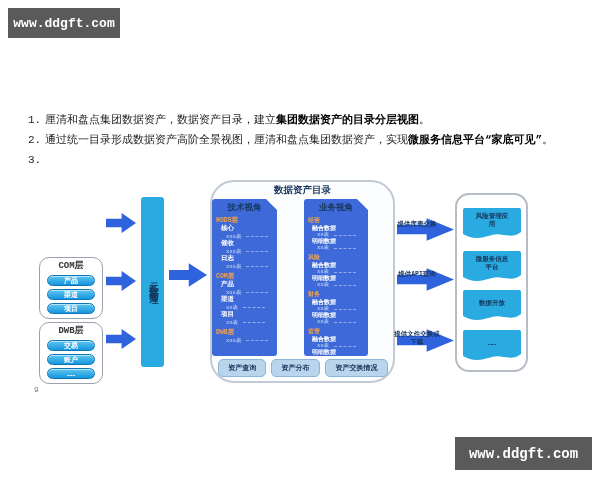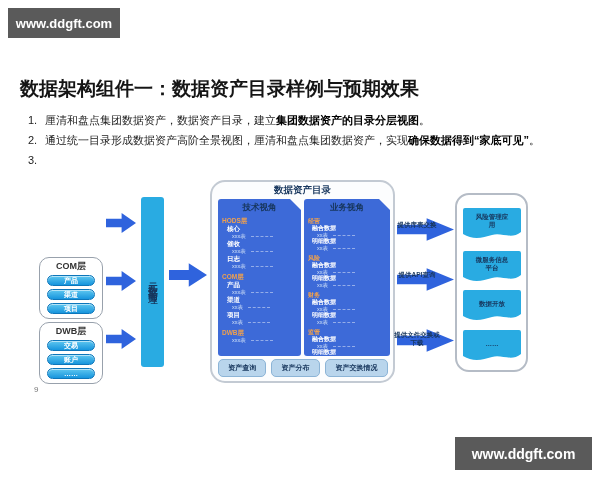--- a/index.html
+++ b/index.html
@@ -1,17 +1,17 @@
 <!DOCTYPE html>
 <html><head>
 <meta charset="utf-8">
 <style>
   html,body{margin:0;padding:0;background:#e8e8e8;}
   .slide{position:relative;width:600px;height:480px;background:#ffffff;overflow:hidden;
-         font-family:Liberation Sans, sans-serif;}
+         font-family:Liberation Mono, monospace;}
 
   
   .wm{position:absolute;background:#5a5a5a;color:#fff;font-weight:700;
       display:flex;align-items:center;justify-content:center;}
   .wm-top{left:8px;top:8px;width:112px;height:30px;font-size:13px;}
   .wm-bottom{left:455px;top:437px;width:137px;height:33px;font-size:14px;}
 
   
   .title{position:absolute;left:20px;top:76px;margin:0;font-size:19px;font-weight:700;color:#151515;}
   .bullets{position:absolute;left:28px;top:114px;width:565px;}
@@ -44,27 +44,27 @@
   .ol1{top:221px;} .ol2{top:271px;} .ol3{top:331px;}
 
   
   .meta-bar{position:absolute;left:141px;top:197px;width:23px;height:170px;background:#29abe2;
             border-radius:3px;display:flex;align-items:center;justify-content:center;}
   .meta-bar span{writing-mode:vertical-rl;text-orientation:upright;font-size:9.5px;
                  font-weight:700;color:#17365d;letter-spacing:3px;}
 
   
   .catalog{position:absolute;left:210px;top:180px;width:185px;height:203px;
-           border:2px solid #c3cad3;border-radius:15px;background:#fcfdfe;box-sizing:border-box;}
+           border:2px solid #c3cad3;border-radius:24px;background:#fcfdfe;box-sizing:border-box;}
   .catalog-title{text-align:center;font-size:9.5px;font-weight:700;color:#17365d;margin-top:2px;}
   .panel{position:absolute;top:17px;bottom:25px;background:#3d6ad8;border-radius:3px;
          clip-path:polygon(0 0,calc(100% - 11px) 0,100% 11px,100% 100%,0 100%);
          padding:2px 4px;box-sizing:border-box;overflow:hidden;}
-  .panel-tech{left:6px;width:83px;}
-  .panel-biz{left:92px;width:86px;}
+  .panel-tech{left:0;width:65px;}
+  .panel-biz{left:92px;width:64px;}
   .panel-title{text-align:center;font-size:8.5px;font-weight:700;color:#17365d;margin:1px 0 2px;}
   .tlayer{font-size:6.5px;font-weight:700;color:#f3a14b;margin-top:3px;line-height:8px;}
   .titem{font-size:6.5px;font-weight:700;color:#fff;margin-left:5px;line-height:8px;}
   .trow{display:flex;align-items:center;margin-left:10px;font-size:5.5px;color:#cfe0f7;line-height:7px;}
   .leader{flex:1;border-top:1px dashed rgba(255,255,255,.45);margin:0 2px 0 5px;max-width:22px;}
   .bdomain{font-size:6px;font-weight:700;color:#f3a14b;margin-top:3px;line-height:8px;}
   .bitem{font-size:6px;font-weight:700;color:#fff;margin-left:4px;line-height:7px;}
   .brow{display:flex;align-items:center;margin-left:9px;font-size:5.5px;color:#cfe0f7;line-height:6px;}
 
   .btn-row{position:absolute;left:6px;right:5px;bottom:4px;display:flex;gap:5px;}
@@ -85,30 +85,29 @@
 
   .page-num{position:absolute;left:34px;top:385px;font-size:8px;color:#777;}
 </style>
 </head>
 <body>
 
 <div class="slide">
 
   <div class="wm wm-top">www.ddgft.com</div>
 
-  <h1 class="title">数据架构组件一：数据资产目录样例与预期效果</h1>
 
   <div class="bullets">
     <div class="bullet">
       <span class="num">1.</span>
       <span><span>厘清和盘点集团数据资产，数据资产目录，建立</span><b>集团数据资产的目录分层视图</b><span>。</span><b></b><span></span></span>
     </div>
     <div class="bullet">
       <span class="num">2.</span>
-      <span><span>通过统一目录形成数据资产高阶全景视图，厘清和盘点集团数据资产，实现</span><b>确保数据得到“家底可见”</b><span>。</span><b></b><span></span></span>
+      <span><span>通过统一目录形成数据资产高阶全景视图，厘清和盘点集团数据资产，实现</span><b>微服务信息平台“家底可见”</b><span>。</span><b></b><span></span></span>
     </div>
     <div class="bullet">
       <span class="num">3.</span>
     </div>
   </div>
 
   <div class="src-group" style="left:39px;top:257px;">
     <div class="src-label">COM层</div>
     <div class="cyl">产品</div>
     <div class="cyl">渠道</div>

